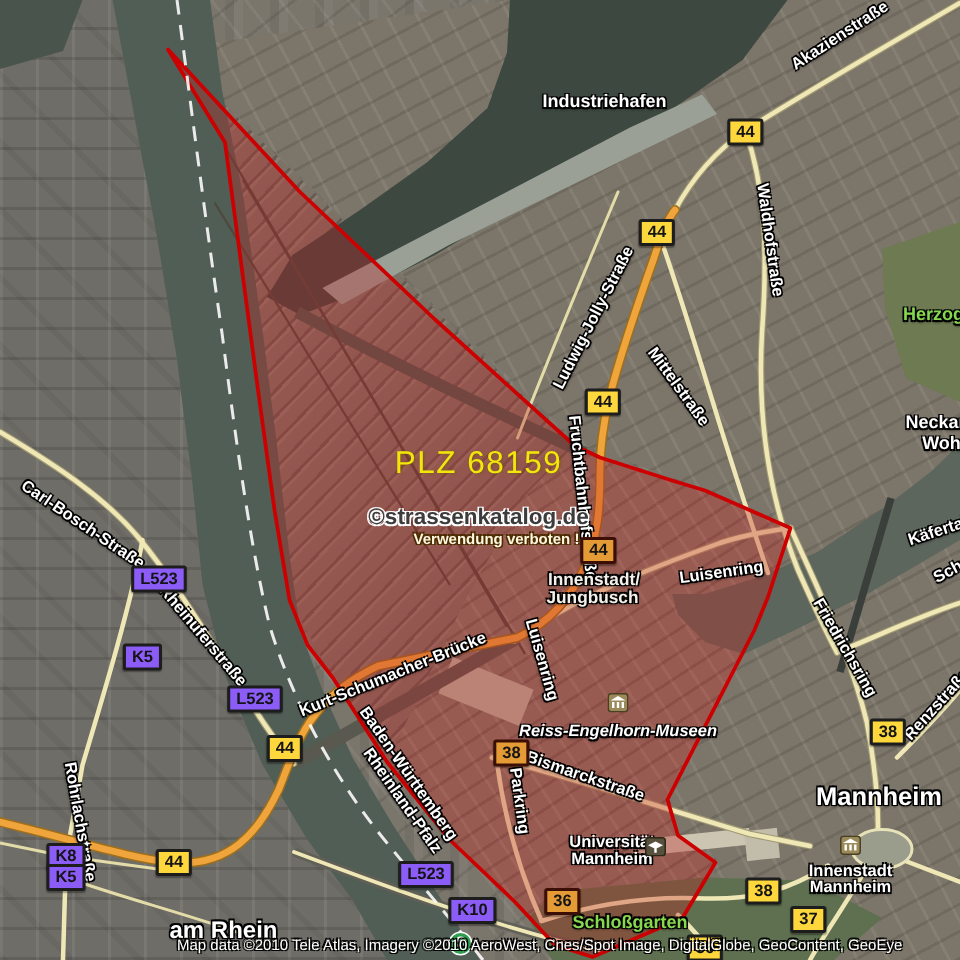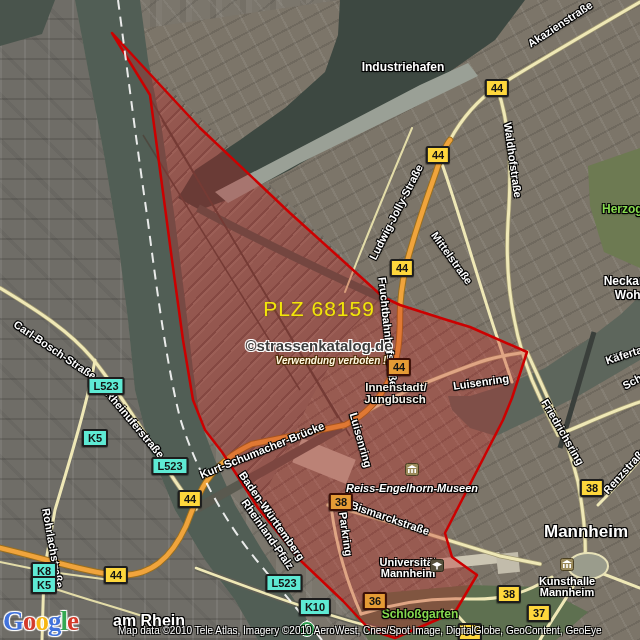--- a/index.html
+++ b/index.html
@@ -33,34 +33,34 @@
        text-shadow:-1px -1px 0 #000,1px -1px 0 #000,-1px 1px 0 #000,1px 1px 0 #000,0 1px 2px #000;}
   .lbl.big{font-size:17px;}
   .lbl.big2{font-size:16px;}
   .lbl.md{font-size:12px;}
   .lbl.district{color:#f3f1ea;font-size:11.5px;}
   .lbl.green{color:#86d94e;font-size:12px;}
   .badge{position:absolute;transform:translate(-50%,-50%);z-index:6;
        font-size:11px;font-weight:bold;color:#141414;padding:0 4px;height:14px;line-height:14px;
        border:2px solid #1d1d1d;border-radius:2px;box-shadow:0 1px 1px rgba(0,0,0,.35);text-align:center;}
   .badge.yellow{background:#fed73c;}
-  .badge.white{background:#5eead4;}
+  .badge.white{background:#8b5cf6;}
   .badge.tinted{background:#e59b35;border-color:#3c0f06;}
   .sbahn{position:absolute;transform:translate(-50%,-50%);z-index:6;width:14px;height:14px;
        border-radius:50%;background:#2f9e4e;border:1px solid #fff;color:#fff;
        font-size:10px;font-weight:bold;line-height:14px;text-align:center;}
   .plz{position:absolute;transform:translate(-50%,-50%);z-index:7;color:#f2e60a;
        font-size:21px;font-weight:400;letter-spacing:1px;white-space:nowrap;
        text-shadow:1px 1px 2px rgba(110,85,0,.55);}
   .wm1{position:absolute;transform:translate(-50%,-50%);z-index:7;color:#3c3c3c;font-weight:bold;
        font-size:15px;white-space:nowrap;
        text-shadow:-1px -1px 0 #fff,1px -1px 0 #fff,-1px 1px 0 #fff,1px 1px 0 #fff;}
   .wm2{position:absolute;transform:translate(-50%,-50%);z-index:7;color:#fff8e0;font-weight:bold;
        font-size:10px;white-space:nowrap;
-       text-shadow:-1px -1px 0 #4a2c00,1px -1px 0 #4a2c00,-1px 1px 0 #4a2c00,1px 1px 0 #4a2c00;font-style:italic;}
+       text-shadow:-1px -1px 0 #4a2c00,1px -1px 0 #4a2c00,-1px 1px 0 #4a2c00,1px 1px 0 #4a2c00;}
   .attrib{position:absolute;left:118px;top:625px;z-index:8;color:#fff;font-size:10px;white-space:nowrap;
        text-shadow:-1px -1px 0 #000,1px -1px 0 #000,-1px 1px 0 #000,1px 1px 0 #000;}
   .glogo{position:absolute;left:3px;top:606px;z-index:8;font-family:"Liberation Serif",serif;
        font-weight:bold;font-size:27px;letter-spacing:-1px;
        text-shadow:-1px -1px 1px #fff,1px -1px 1px #fff,-1px 1px 1px #fff,1px 1px 1px #fff;}
   .poiicon{position:absolute;transform:translate(-50%,-50%);z-index:5;}
   svg.gfx{position:absolute;inset:0;z-index:2;}
 </style>
 </head>
 <body>
@@ -171,21 +171,21 @@
   <div class="lbl green" style="left:653px;top:210px;">Herzogenriedpark</div>
   <div class="lbl md" style="left:638px;top:282px;">Neckarstadt</div>
   <div class="lbl md" style="left:652px;top:296px;">Wohlgelegen</div>
   <div class="lbl district" style="left:396px;top:387px;">Innenstadt/</div>
   <div class="lbl district" style="left:395px;top:399px;">Jungbusch</div>
   <div class="lbl big" style="left:586px;top:532px;">Mannheim</div>
   <div class="lbl big2" style="left:126px;top:621px;margin-left:23px;">am Rhein</div>
   <div class="lbl" style="left:408px;top:562px;">Universität</div>
   <div class="lbl" style="left:408px;top:573px;">Mannheim</div>
   <div class="lbl" style="left:412px;top:488px;font-style:italic;">Reiss-Engelhorn-Museen</div>
-  <div class="lbl" style="left:567px;top:581px;">Kunsthalle</div>
+  <div class="lbl" style="left:567px;top:581px;">Innenstadt</div>
   <div class="lbl" style="left:567px;top:592px;">Mannheim</div>
   <div class="lbl green" style="left:420px;top:615px;">Schloßgarten</div>
 
   <div class="poiicon" style="left:412px;top:471px;">
     <svg width="14" height="13">
         <rect x="0.5" y="0.5" width="13" height="12" rx="2" fill="#9a8a5a" stroke="#4a3f22"></rect>
         <polygon points="7,2 12,5 2,5" fill="#fff"></polygon>
         <rect x="3" y="6" width="1.6" height="4" fill="#fff"></rect>
         <rect x="6.2" y="6" width="1.6" height="4" fill="#fff"></rect>
         <rect x="9.4" y="6" width="1.6" height="4" fill="#fff"></rect>
@@ -226,16 +226,15 @@
   <div class="badge white" style="left:284px;top:583px;">L523</div>
   <div class="badge white" style="left:95px;top:438px;">K5</div>
   <div class="badge white" style="left:44px;top:571px;">K8</div>
   <div class="badge white" style="left:44px;top:585px;">K5</div>
   <div class="badge white" style="left:315px;top:607px;">K10</div>
 
   <div class="plz" style="left:319px;top:309px;">PLZ 68159</div>
   <div class="wm1" style="left:319px;top:345px;">©strassenkatalog.de</div>
   <div class="wm2" style="left:331px;top:360px;">Verwendung verboten !</div>
 
-  <div class="glogo"><span style="color:#4273db">G</span><span style="color:#d43b2a">o</span><span style="color:#f7b611">o</span><span style="color:#4273db">g</span><span style="color:#35a853">l</span><span style="color:#d43b2a">e</span></div>
   <div class="attrib">Map data ©2010 Tele Atlas, Imagery ©2010 AeroWest, Cnes/Spot Image, DigitalGlobe, GeoContent, GeoEye</div>
 
 </div>
 
 </body></html>

